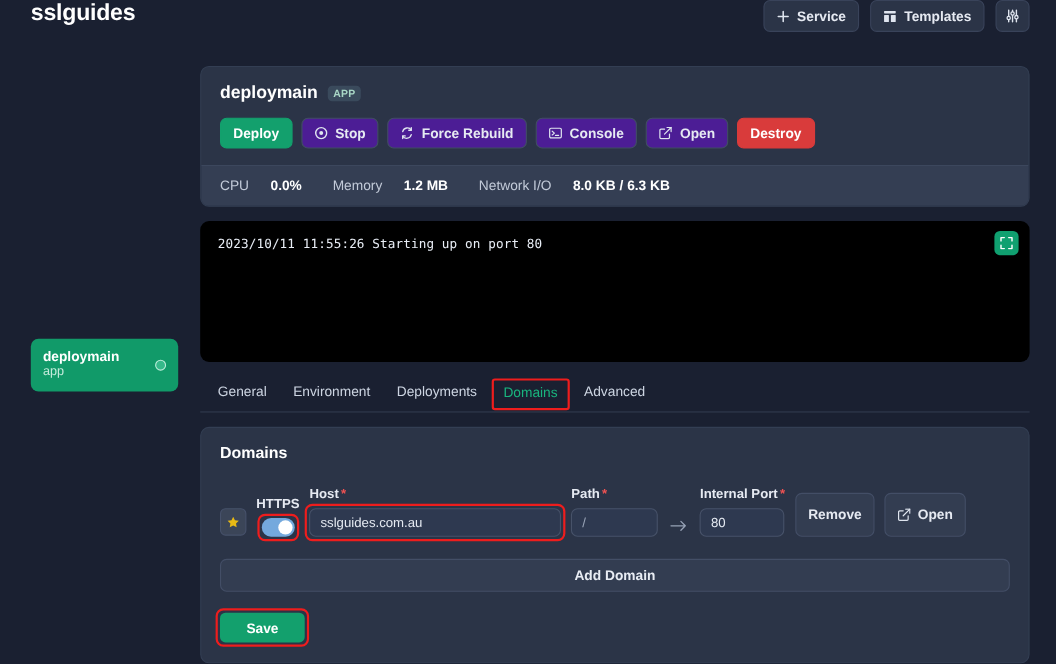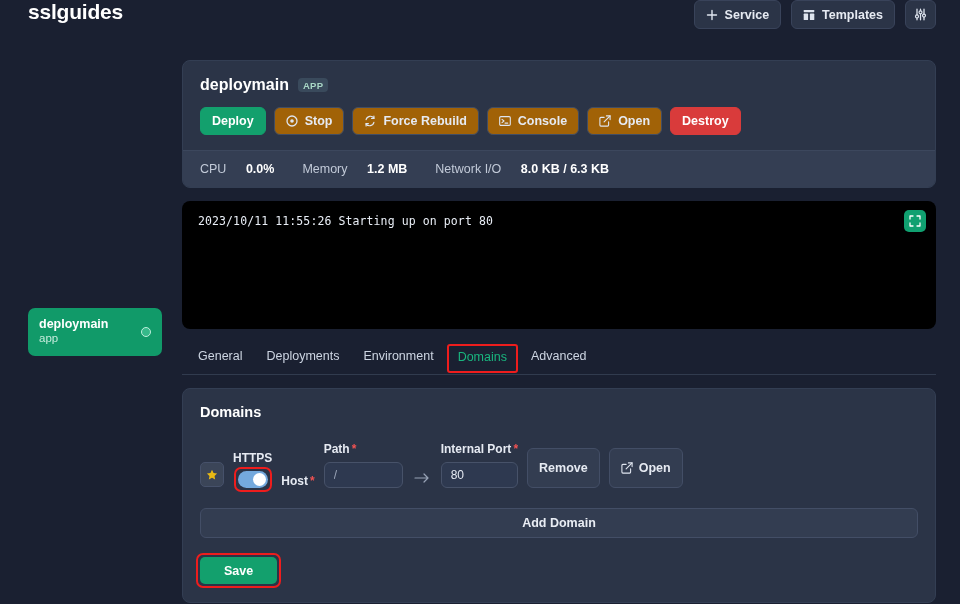--- a/index.html
+++ b/index.html
@@ -134,21 +134,21 @@
     align-items: center;
     gap: 7px;
     font-size: 12.5px;
     font-weight: bold;
     font-family: "Liberation Sans", sans-serif;
     cursor: pointer;
     border: 1px solid transparent;
     white-space: nowrap;
   }
   .act-btn.primary { background: #13a06d; color: #fff; border-color: #13a06d; }
-  .act-btn.ghost { background: #a16207; color: #e6eaf2; border-color: #414d64; }
+  .act-btn.ghost { background: #4c1d95; color: #e6eaf2; border-color: #414d64; }
   .act-btn.danger { background: #d93b3b; color: #fff; border-color: #d93b3b; }
 
   .stats-bar {
     background: #343e53;
     border-top: 1px solid #3c475d;
     padding: 11px 17px;
     display: flex;
     align-items: center;
     gap: 28px;
     font-size: 12.5px;
@@ -477,22 +477,22 @@
         <div class="term-line">2023/10/11 11:55:26 Starting up on port 80</div>
         <div class="term-expand">
           <svg width="12" height="12" viewBox="0 0 12 12">
             <path d="M1 4V1H4M8 1H11V4M11 8V11H8M4 11H1V8" fill="none" stroke="#ffffff" stroke-width="1.3" stroke-linecap="round" stroke-linejoin="round"></path>
           </svg>
         </div>
       </div>
 
       <div class="tabs-wrap">
         <button class="tab">General</button>
+        <button class="tab">Environment</button>
         <button class="tab">Deployments</button>
-        <button class="tab">Environment</button>
         <button class="tab active highlight">Domains</button>
         <button class="tab">Advanced</button>
       </div>
 
       <div class="panel domains-panel">
         <div class="panel-title">Domains</div>
 
         <div class="domain-row">
 
           <button class="star-btn">
@@ -506,20 +506,23 @@
             <div class="hl-box">
               <div class="toggle">
                 <div class="knob"></div>
               </div>
             </div>
           </div>
 
           <div class="field">
             <div class="field-label">
               <span>Host</span><span class="req">*</span>
+            </div>
+            <div class="hl-box" style="display:inline-block">
+              <input class="input host" value="sslguides.com.au" style="">
             </div>
           </div>
 
           <div class="field">
             <div class="field-label">
               <span>Path</span><span class="req">*</span>
             </div>
             <input class="input path" value="/" style="">
           </div>
 

